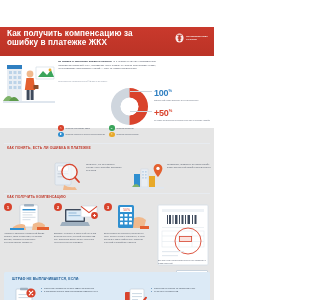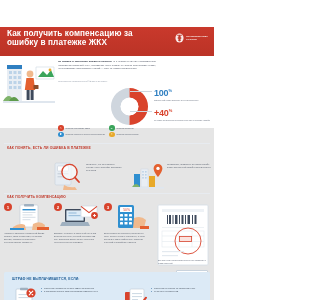--- a/index.html
+++ b/index.html
@@ -189,21 +189,21 @@
 
       <div class="stat one">
         <div class="stat-num blue">
           <span>100</span><sup>%</sup>
         </div>
         <div class="stat-cap">завышенной суммы вернется за счет перерасчета</div>
       </div>
 
       <div class="stat two">
         <div class="stat-num red">
-          <span>+40</span><sup>%</sup>
+          <span>+50</span><sup>%</sup>
         </div>
         <div class="stat-cap">от суммы превышения вы можете получить в качестве штрафа</div>
       </div>
     </div>
   </div>
 
   <div class="badges">
     <div class="badge">
       <span class="badge-dot" style="background:#d8432c">⌂</span>
       <span class="badge-lbl">плата за содержание жилья</span>

